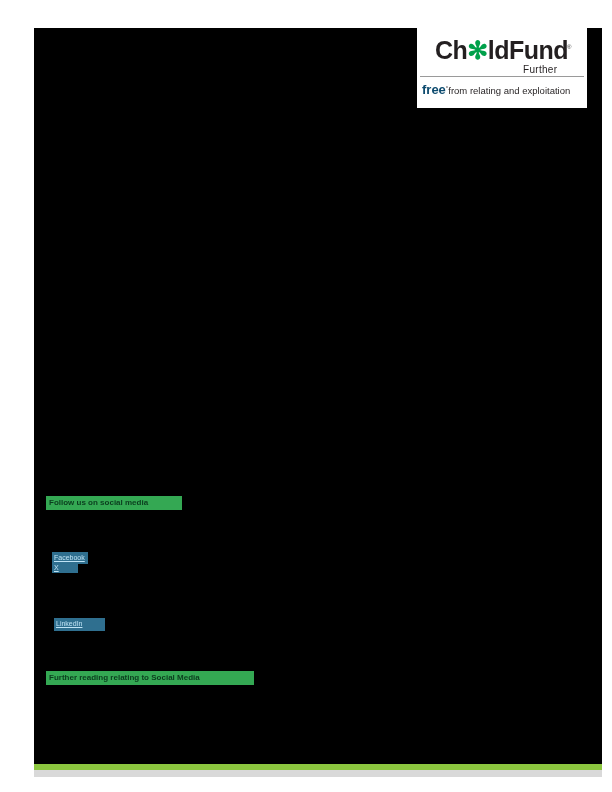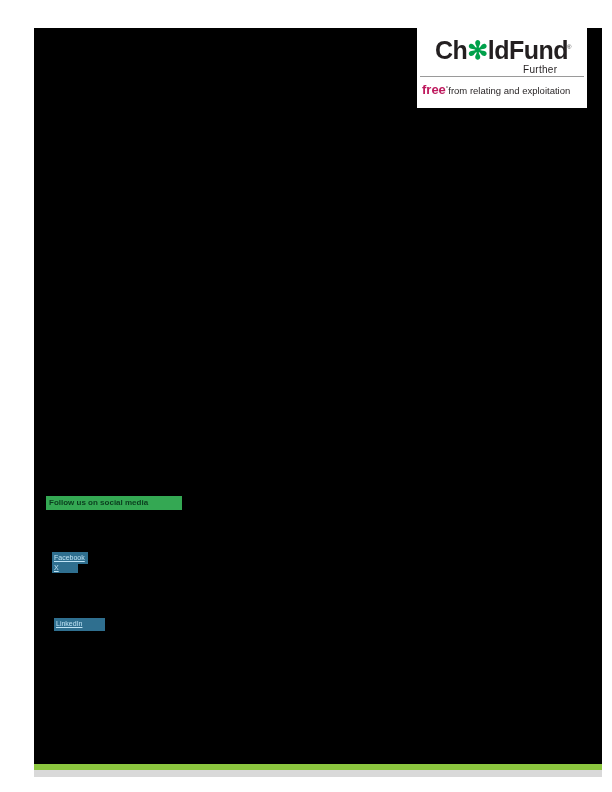--- a/index.html
+++ b/index.html
@@ -97,21 +97,21 @@
     left: 5px;
     top: 54px;
     width: 162px;
     font-size: 9.5px;
     color: #231f20;
     white-space: nowrap;
   }
   .logo-tagline .free {
     font-weight: bold;
     font-size: 13px;
-    color: #be185d;
+    color: #0c4a6e;
   }
   .logo-tagline .sup {
     font-size: 6px;
     vertical-align: super;
   }
   .logo-rule {
     position: absolute;
     left: 3px;
     top: 48px;
     width: 164px;
@@ -194,20 +194,21 @@
       <div class="logo-tm">®</div>
       <div class="logo-alliance">Further</div>
       <div class="logo-rule"></div>
       <div class="logo-tagline">
         <span class="free">free</span><span class="sup">°</span><span>from relating and exploitation</span>
       </div>
     </div>
   </div>
 
   <div class="hl hl-1">Follow us on social media</div>
+  <div class="hl hl-2">Further reading relating to Social Media</div>
 
   <div class="link-chip link-1">Facebook</div>
   <div class="link-chip link-1b">X</div>
   <div class="link-chip link-2">LinkedIn</div>
 
   <div class="bar-green"></div>
   <div class="bar-grey"></div>
 
 </div>
 

